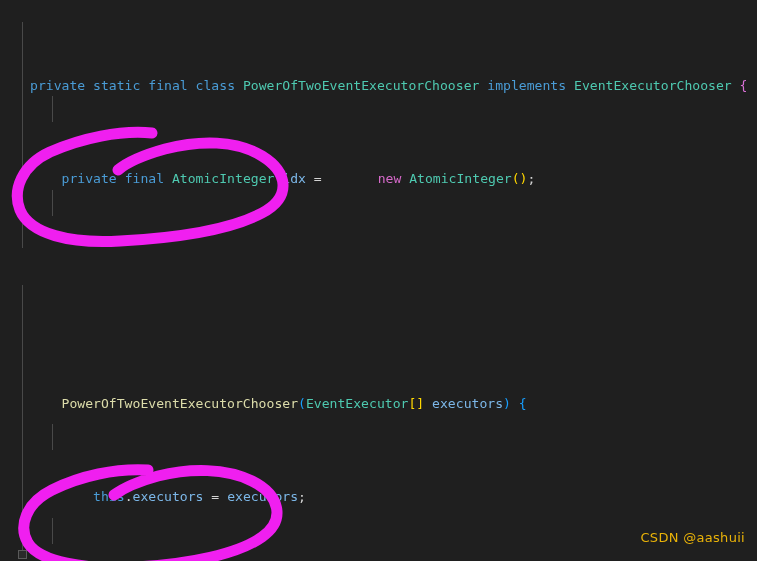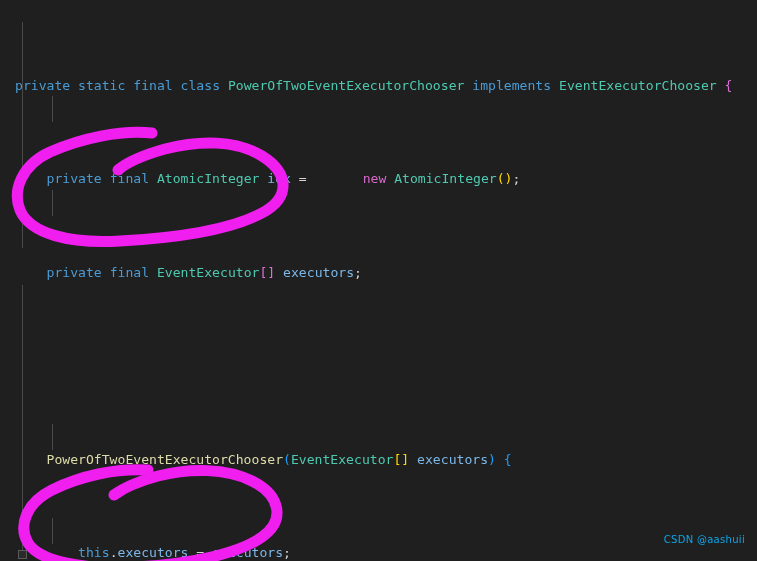--- a/index.html
+++ b/index.html
@@ -31,21 +31,21 @@
     font-size: 13.1px;
     line-height: 18.7px;
     white-space: pre;
     letter-spacing: 0px;
     padding-top: 2px;
     box-sizing: border-box;
   }
   .line {
     position: relative;
     height: 18.7px;
-    padding-left: 15px;
+    padding-left: 30px;
     white-space: pre;
     color: #d4d4d4;
   }
 
   
   .guide {
     position: absolute;
     width: 1px;
     background: #494949;
     left: 0; top: 0;
@@ -69,23 +69,23 @@
     left: 0; top: 0;
     width: 757px; height: 561px;
     pointer-events: none;
   }
 
   
   #watermark {
     position: absolute;
     right: 12px;
     bottom: 16px;
-    color: #0ea5e9;
+    color: #eab308;
     font-family: "DejaVu Sans", "Liberation Sans", sans-serif;
-    font-size: 10px;
+    font-size: 13px;
     letter-spacing: .3px;
   }
 
   
   .editbox {
     position:absolute;
     width:7px; height:7px;
     border:1px solid #5a5a5a;
     background:#2a2a2a;
   }
@@ -104,21 +104,20 @@
 
   <div id="code">
 
     
     <div class="line"><span class="kw">private</span> <span class="kw">static</span> <span class="kw">final</span> <span class="kw">class</span> <span class="typ">PowerOfTwoEventExecutorChooser</span> <span class="kw">implements</span> <span class="typ">EventExecutorChooser</span> <span class="b2">{</span></div>
 
     
     <div class="line">    <span class="kw">private</span> <span class="kw">final</span> <span class="typ">AtomicInteger</span> <span class="var">idx</span> <span class="op">=</span> <span class="pink">new</span> <span class="typ">AtomicInteger</span><span class="b1">()</span><span class="op">;</span></div>
 
     
-    <div class="line">    <span class="kw">private</span> <span class="kw">final</span> <span class="typ">EventExecutor</span><span class="b2">[]</span> <span class="var">executors</span><span class="op">;</span></div>
 
     
     <div class="line"> </div>
 
     
     <div class="line">    <span class="mth">PowerOfTwoEventExecutorChooser</span><span class="b3">(</span><span class="typ">EventExecutor</span><span class="b1">[]</span> <span class="var">executors</span><span class="b3">)</span> <span class="b3">{</span></div>
 
     
     <div class="line">        <span class="kw">this</span><span class="op">.</span><span class="var">executors</span> <span class="op">=</span> <span class="var">executors</span><span class="op">;</span></div>
 

